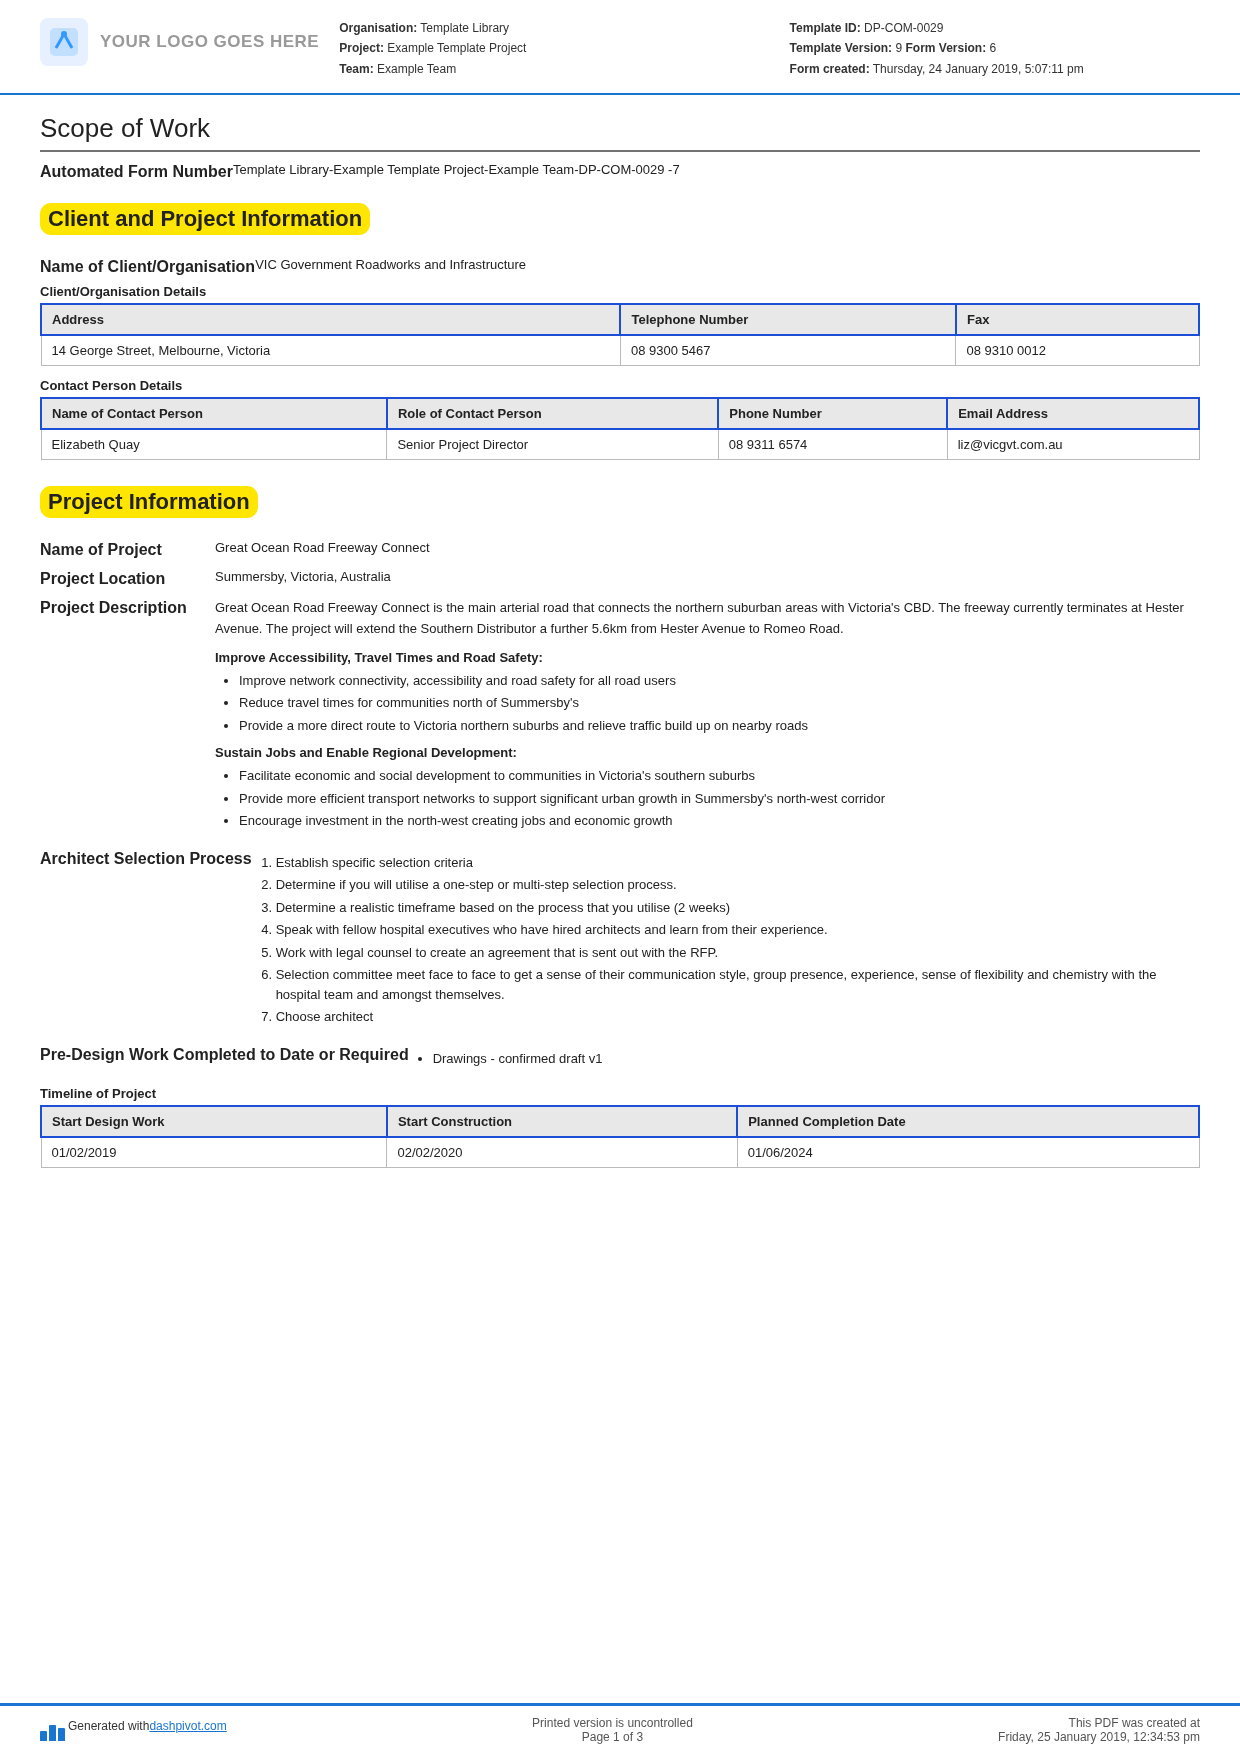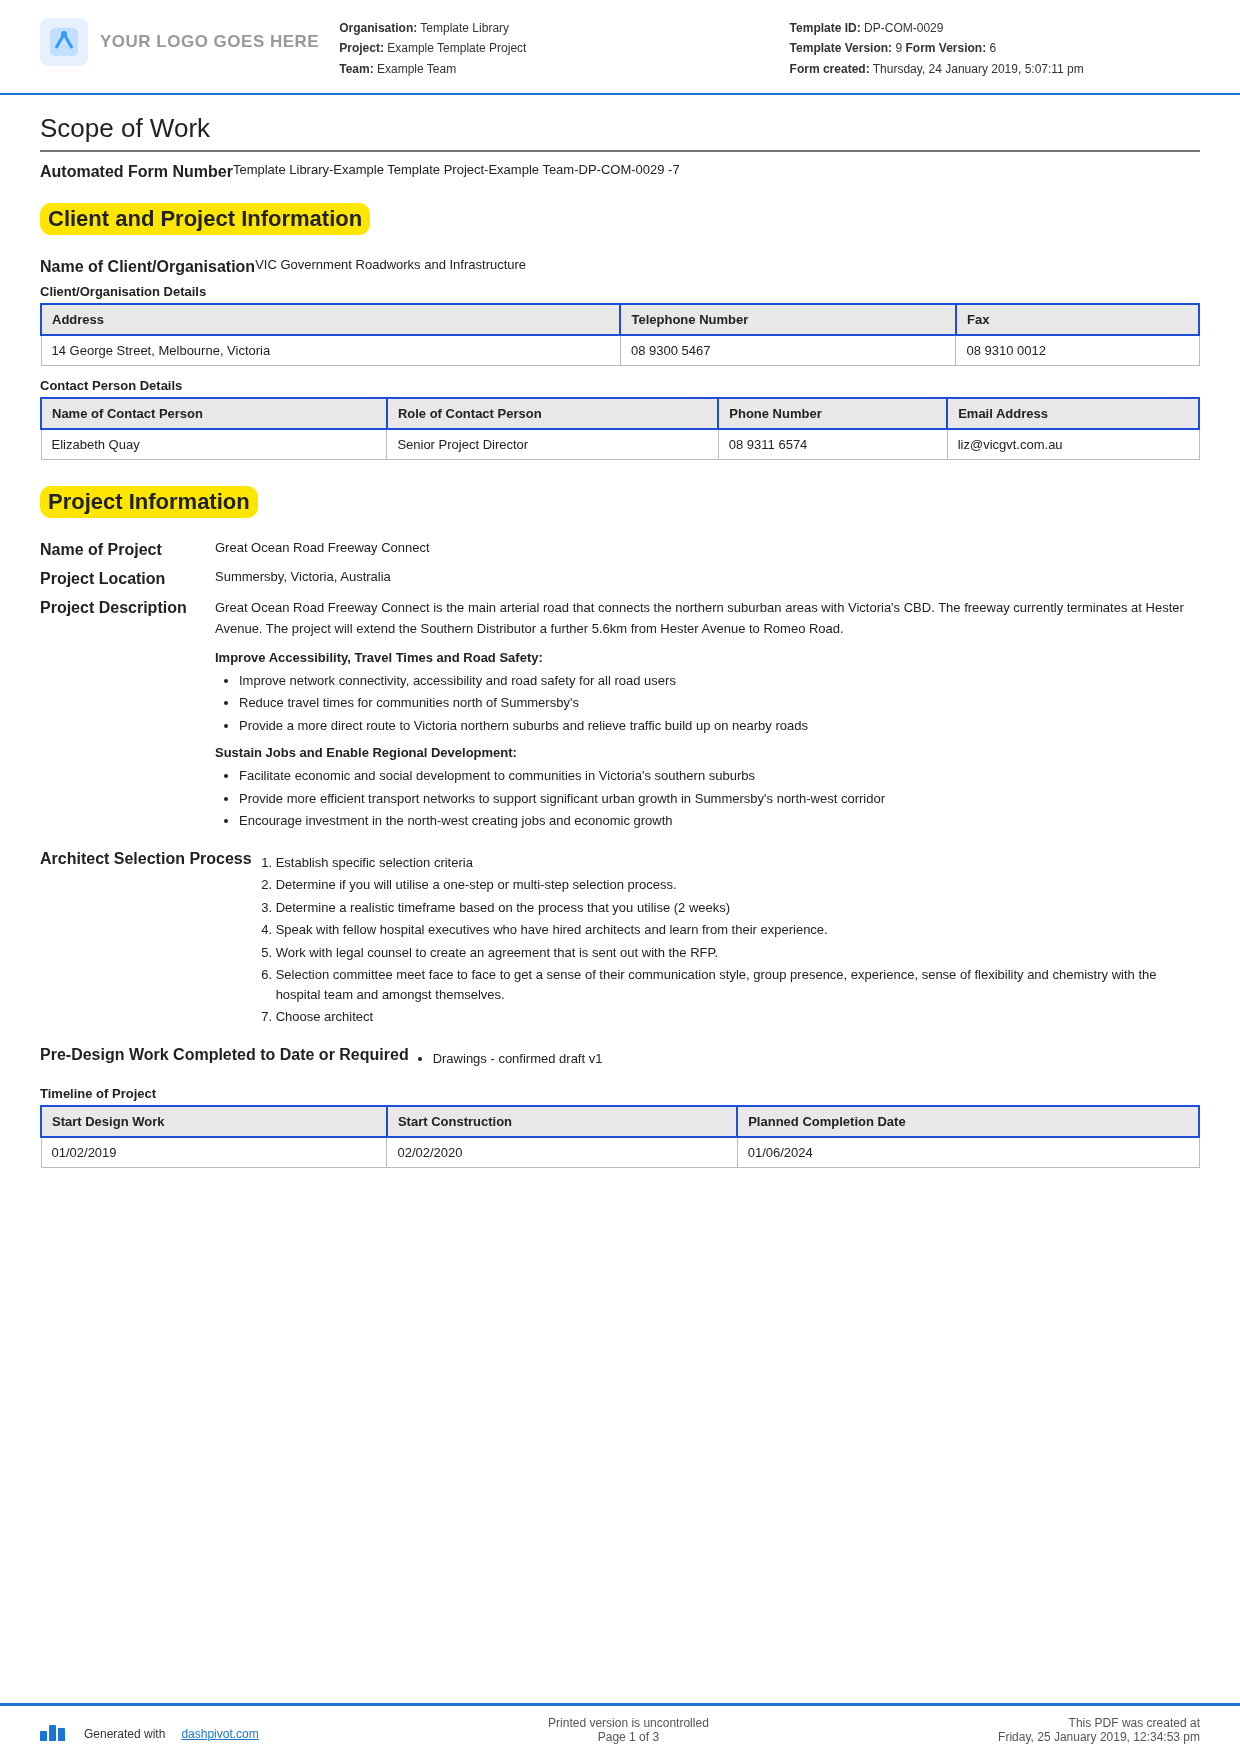--- a/index.html
+++ b/index.html
@@ -159,22 +159,22 @@
     .footer {
       border-top: 3px solid #1a75d2;
       padding: 10px 40px;
       display: flex;
       justify-content: space-between;
       align-items: center;
       margin-top: auto;
     }
     .footer-left {
       display: flex;
-      align-items: flex-end;
-      gap: 16px;
+      align-items: flex-start;
+      gap: 0;
       font-size: 12px;
       color: #333;
     }
     .footer-center {
       font-size: 12px;
       color: #555;
       text-align: center;
     }
     .footer-right {
       font-size: 12px;

